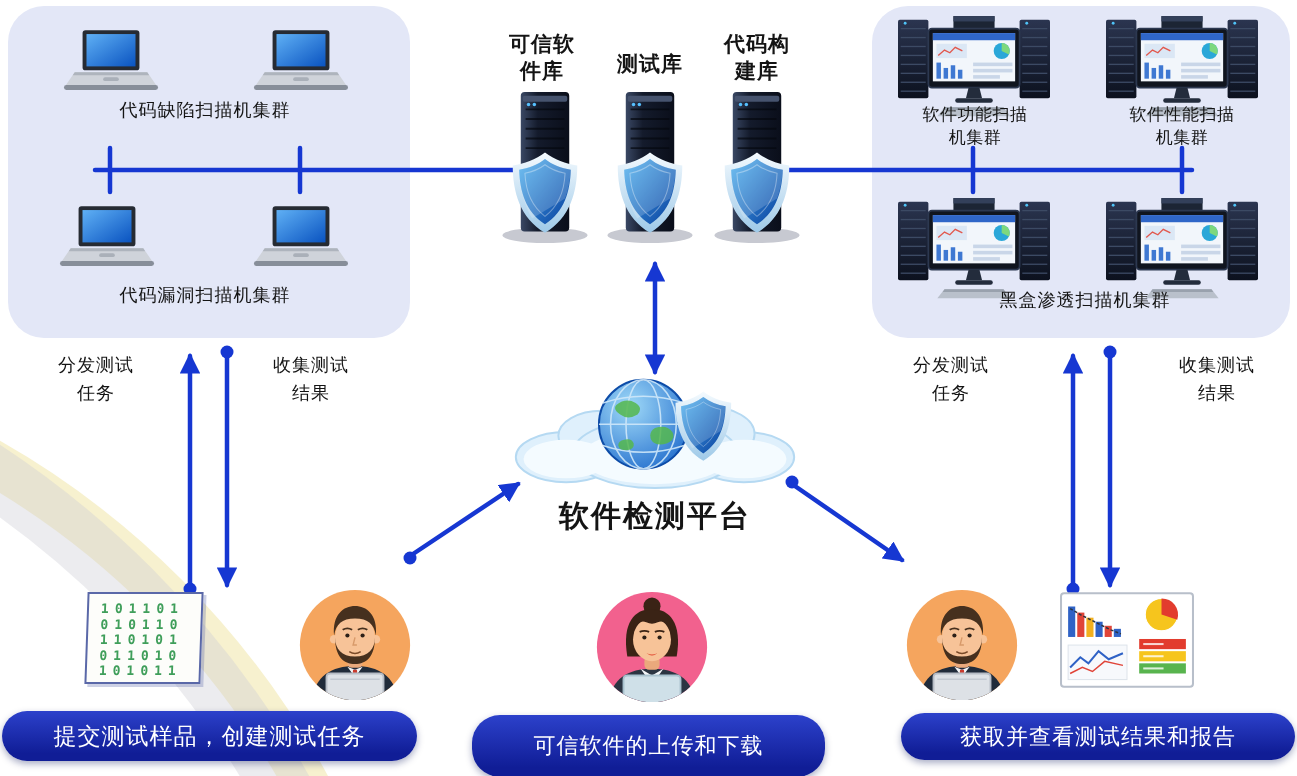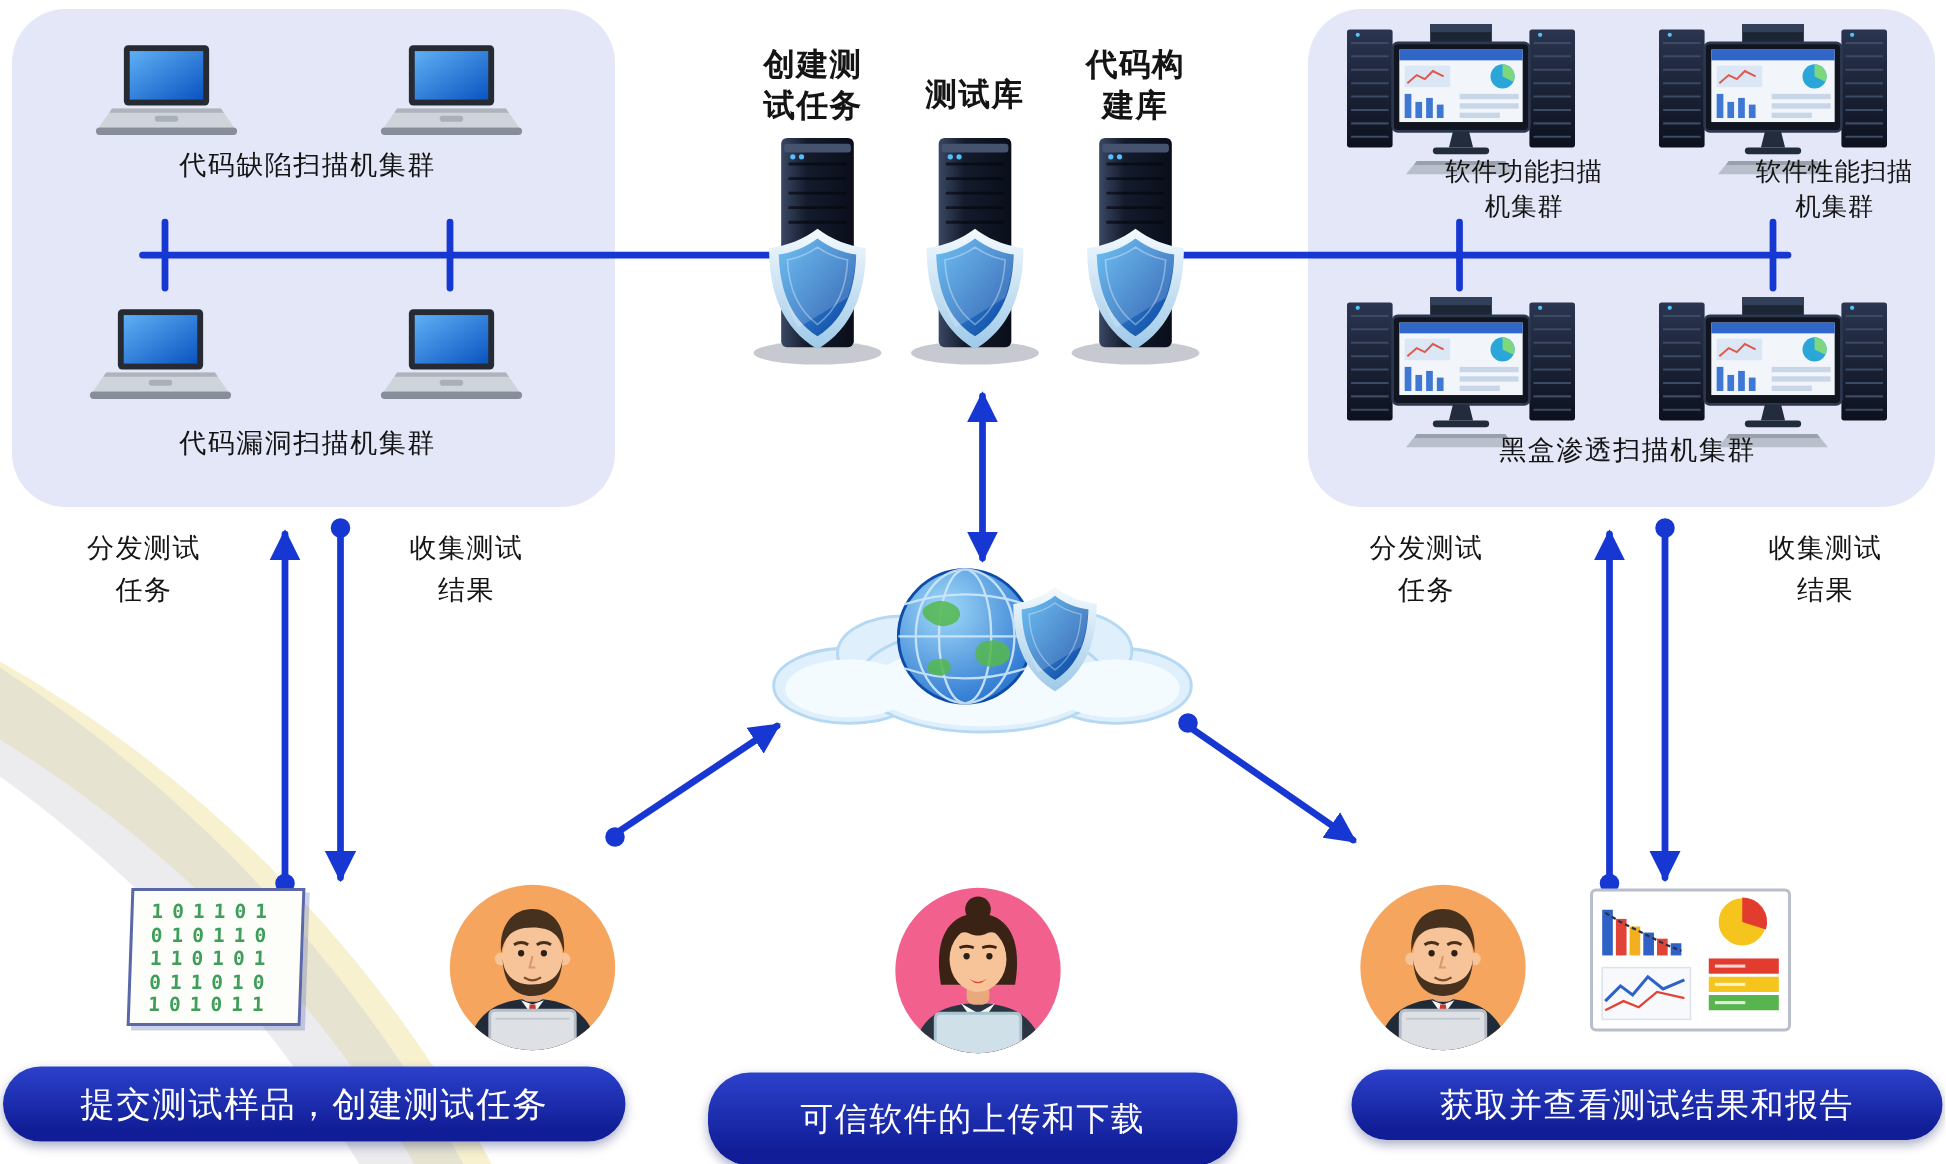--- a/index.html
+++ b/index.html
@@ -25,21 +25,21 @@
 
   .overlay { position:absolute; left:0; top:0; width:1297px; height:776px; z-index:2; pointer-events:none; }
   .overlay .lines path { stroke:var(--accent-blue); stroke-width:4.5; fill:none; stroke-linecap:round; }
   .overlay .dots circle { fill:var(--accent-blue); }
   #arrowhead path { fill:var(--accent-blue); stroke:none; }
 
   .icon { position:absolute; z-index:3; display:block; }
 
   .lbl { position:absolute; z-index:4; text-align:center; color:#141414; }
   .lbl-cluster    { font-size:18px; font-weight:500; letter-spacing:1px; }
-  .lbl-cluster-sm { font-size:17px; font-weight:500; line-height:1.35; letter-spacing:0.5px;margin-left:41px; }
+  .lbl-cluster-sm { font-size:17px; font-weight:500; line-height:1.35; letter-spacing:0.5px; }
   .lbl-repo       { font-size:21px; font-weight:700; line-height:1.3; letter-spacing:1px; }
   .lbl-flow       { font-size:18px; font-weight:500; line-height:1.55; letter-spacing:1px; }
   .lbl-platform   { font-size:30px; font-weight:700; letter-spacing:2px; }
 
   .pill { position:absolute; z-index:5; display:flex; align-items:center; justify-content:center;
           color:#ffffff; font-weight:400; letter-spacing:1px; border-radius:28px;
           background:linear-gradient(180deg,var(--pill-blue-light) 0%,var(--pill-blue-dark) 85%);
           box-shadow:0 3px 7px rgba(10,20,90,.35); }
   .pill-lg { font-size:23px; }
   .pill-md { font-size:22px; }
@@ -313,21 +313,21 @@
   <svg class="icon" style="left:58px;top:206px;width:98px;height:63px">
       <use href="#sym-laptop"></use>
     </svg>
   <svg class="icon" style="left:252px;top:206px;width:98px;height:63px">
       <use href="#sym-laptop"></use>
     </svg>
 
   <div class="lbl lbl-cluster" style="left:55px;top:98px;width:300px">代码缺陷扫描机集群</div>
   <div class="lbl lbl-cluster" style="left:55px;top:283px;width:300px">代码漏洞扫描机集群</div>
 
-  <div class="lbl lbl-repo" style="left:507px;top:30px;width:70px">创建测试任务</div>
+  <div class="lbl lbl-repo" style="left:507px;top:30px;width:70px">可信软件库</div>
   <div class="lbl lbl-repo" style="left:605px;top:50px;width:90px">测试库</div>
   <div class="lbl lbl-repo" style="left:722px;top:30px;width:70px">代码构建库</div>
 
   <svg class="icon" style="left:495px;top:90px;width:100px;height:155px">
       <use href="#sym-server"></use>
     </svg>
   <svg class="icon" style="left:600px;top:90px;width:100px;height:155px">
       <use href="#sym-server"></use>
     </svg>
   <svg class="icon" style="left:707px;top:90px;width:100px;height:155px">
@@ -352,20 +352,21 @@
   <div class="lbl lbl-cluster" style="left:985px;top:288px;width:200px">黑盒渗透扫描机集群</div>
 
   <div class="lbl lbl-flow" style="left:57px;top:352px;width:78px">分发测试任务</div>
   <div class="lbl lbl-flow" style="left:272px;top:352px;width:78px">收集测试结果</div>
   <div class="lbl lbl-flow" style="left:912px;top:352px;width:78px">分发测试任务</div>
   <div class="lbl lbl-flow" style="left:1178px;top:352px;width:78px">收集测试结果</div>
 
   <svg class="icon" style="left:510px;top:368px;width:290px;height:126px">
       <use href="#sym-cloud"></use>
     </svg>
+  <div class="lbl lbl-platform" style="left:530px;top:496px;width:250px">软件检测平台</div>
 
   <div class="binary-icon">
     <div>101101</div>
     <div>010110</div>
     <div>110101</div>
     <div>011010</div>
     <div>101011</div>
   </div>
 
   <svg class="icon" style="left:298px;top:588px;width:114px;height:114px">

